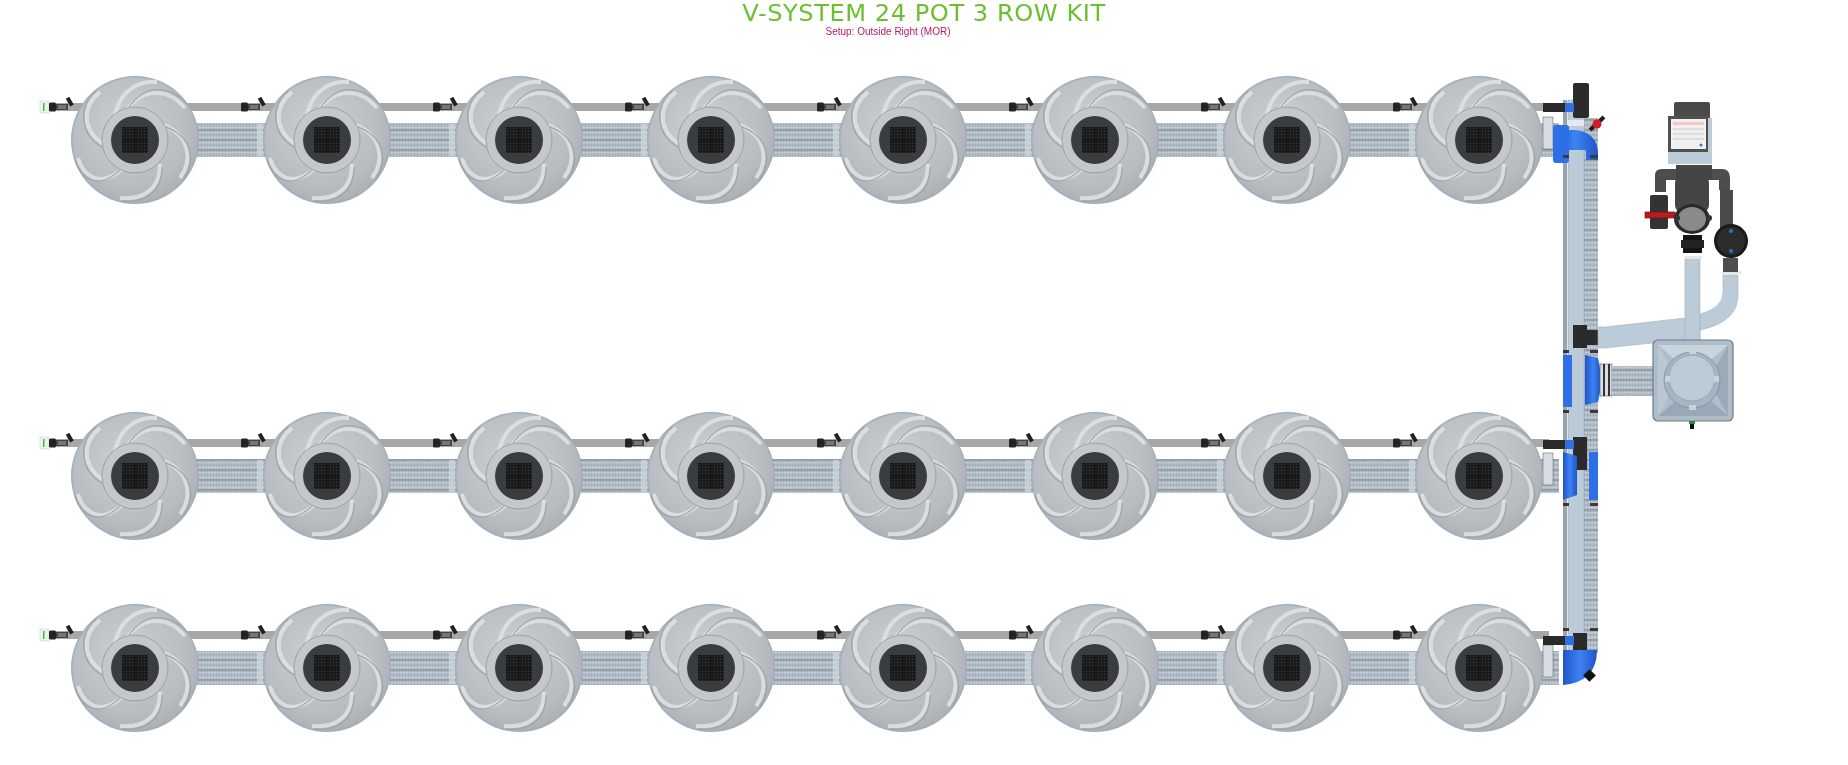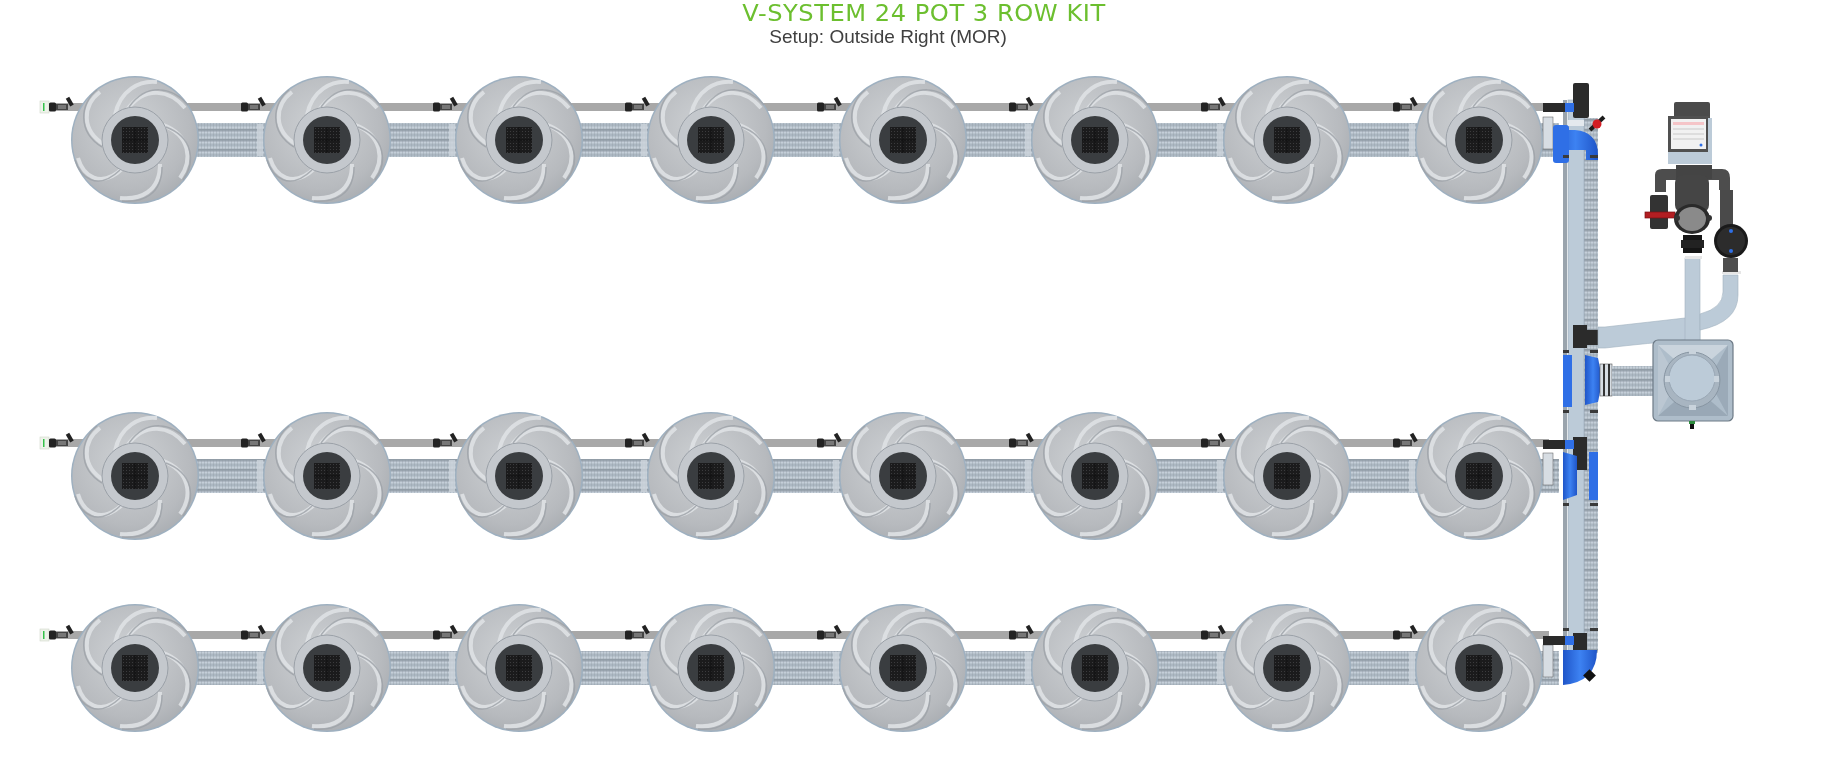--- a/index.html
+++ b/index.html
@@ -4,21 +4,21 @@
 <style>
   html, body { margin: 0; padding: 0; background: #ffffff; }
   body { width: 1848px; height: 765px; position: relative; overflow: hidden; font-family: "Liberation Sans", sans-serif; }
   .title {
     position: absolute; left: 0; width: 1848px; top: 0px; text-align: center;
     font-family: "DejaVu Sans", sans-serif; font-size: 23px; letter-spacing: 0.5px;
     color: #6cbf2f; font-weight: normal; transform: scaleX(1.05);
   }
   .subtitle {
     position: absolute; left: 0; width: 1776px; top: 26px; text-align: center;
-    font-family: "Liberation Sans", sans-serif; font-size: 19px; color: #404040;
+    font-family: "Liberation Sans", sans-serif; font-size: 10px; color: #be185d;
   }
   svg#diagram { position: absolute; left: 0; top: 0; }
 </style>
 </head>
 <body>
 
 <div class="title">V-SYSTEM 24 POT 3 ROW KIT</div>
 <div class="subtitle">Setup: Outside Right (MOR)</div>
 
 <svg id="diagram" width="1848" height="765" viewBox="0 0 1848 765" xmlns="http://www.w3.org/2000/svg">

